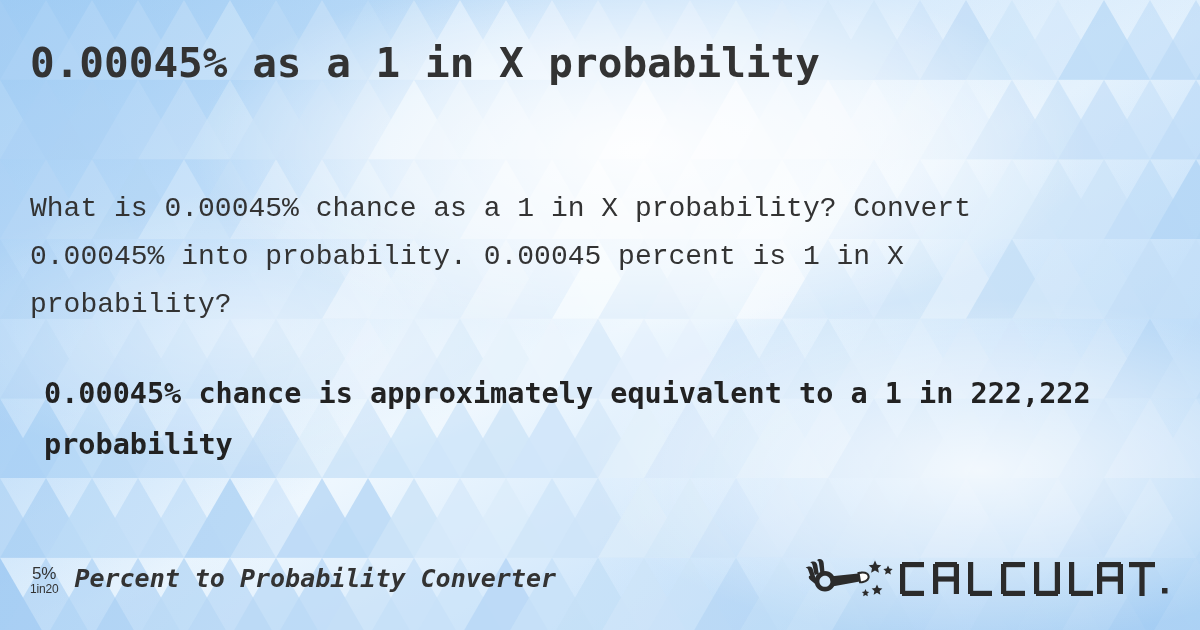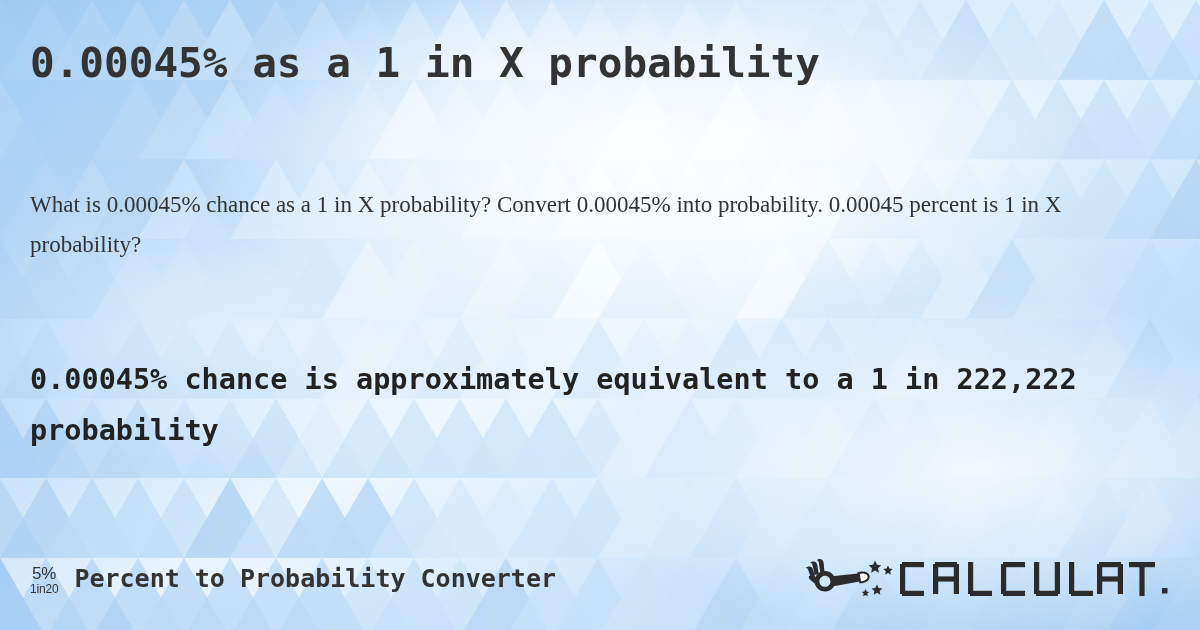--- a/index.html
+++ b/index.html
@@ -64,33 +64,33 @@
     letter-spacing: 0px;
     white-space: nowrap;
   }
 
   .description {
     position: absolute;
     left: 30px;
     top: 185px;
     width: 1090px;
     margin: 0;
-    font-family: Liberation Serif, serif;
-    font-size: 23px;
+    font-family: Liberation Mono, monospace;
+    font-size: 28px;
     font-weight: normal;
     line-height: 1.72;
     color: #333333;
   }
 
   .answer {
     position: absolute;
     left: 30px;
     top: 355px;
     width: 1130px;
-    margin: 0;
+    margin: 14px;
     font-family: "DejaVu Sans Mono", monospace;
     font-size: 28.5px;
     font-weight: bold;
     line-height: 1.78;
     color: #222222;
   }
 
   
   .footer {
     position: absolute;
@@ -130,20 +130,21 @@
     font-weight: normal;
     letter-spacing: -0.2px;
   }
 
   .footer-title {
     font-family: "DejaVu Sans Mono", monospace;
     font-size: 25px;
     font-weight: bold;
     color: #333333;
     white-space: nowrap;
+    font-style: italic;
   }
 
   .footer-right {
     margin-left: auto;
     display: flex;
     align-items: center;
     flex: 0 0 auto;
   }
 
   .brand-logo {

